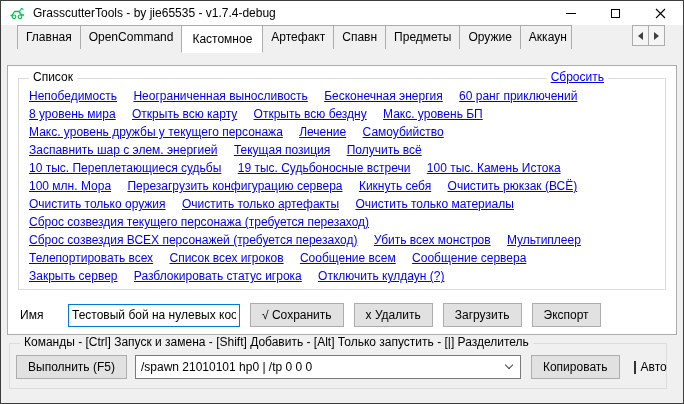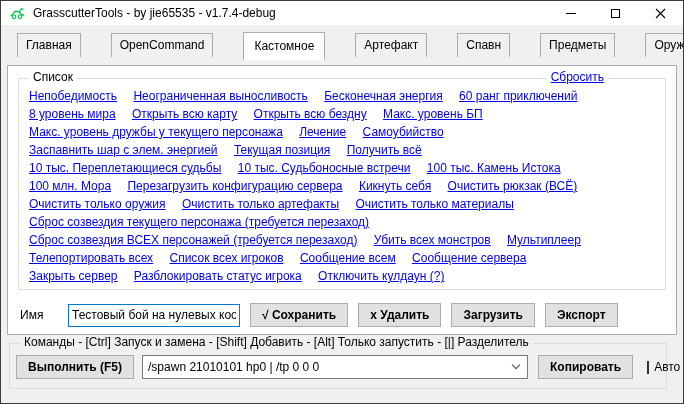--- a/index.html
+++ b/index.html
@@ -12,21 +12,21 @@
   }
   
   .titlebar { height:24px; background:var(--titlebar_bg,#fff); display:flex; align-items:center; padding-left:8px; }
   .app-icon { width:18px; height:16px; margin-right:6px; display:flex; align-items:center; }
   .title-text { font-size:12px; color:#000; white-space:nowrap; }
   .win-controls { margin-left:auto; display:flex; height:30px; }
   .win-btn { width:45px; height:30px; display:flex; align-items:center; justify-content:center; cursor:default; }
   .glyph-min { width:10px; height:1px; background:#000; }
   .glyph-max { width:9px; height:9px; border:1px solid #000; background:transparent; }
   
-  .tabstrip { display:flex; align-items:center; height:40px; padding:0 18px 0 16px; white-space:nowrap;gap:31px; }
+  .tabstrip { display:flex; align-items:flex-start; height:40px; padding:0 18px 0 16px; white-space:nowrap; }
   .tab {
     height:24px; line-height:22px; padding:0 8px; background:#f0f0f0;
     border:1px solid #acacac; border-bottom:none; margin-right:-1px; cursor:default;
     overflow:hidden; flex:0 0 auto;
   }
   .tab.active {
     height:28px; line-height:26px; padding:0 10px; background:#fff;
     position:relative; z-index:5; margin-bottom:-1px; border-bottom:1px solid #fff;
   }
   .tab-account { max-width:52px; }
@@ -47,21 +47,21 @@
   
   .name-row { display:flex; align-items:center; margin:13px 10px 0 12px; }
   .name-label { width:48px; }
   .name-input {
     width:172px; height:23px; border:1px solid var(--focus,#0078d7); padding:2px 3px;
     font-family:"Liberation Sans","DejaVu Sans",sans-serif; font-size:12px; outline:none; background:#fff;
   }
   .btn {
     height:24px; display:inline-flex; align-items:center; justify-content:center;
     background:#e1e1e1; border:1px solid #adadad; padding:0 11px; margin-left:10px;
-    font-size:12px; cursor:default; white-space:nowrap;font-weight:bold;
+    font-size:12px; cursor:default; white-space:nowrap;
   }
   
   .bottom { padding:8px 16px 0 8px; }
   .group-cmd { height:46px; background:var(--form_bg,#f0f0f0); }
   .group-cmd .legend { background:var(--form_bg,#f0f0f0); white-space:nowrap; }
   .cmd-row { display:flex; align-items:center; padding:11px 6px 0 6px; }
   .run-btn { margin-left:0; }
   .combo {
     position:relative; flex:0 0 386px; height:24px; margin-left:8px; background:#fff;
     border:1px solid #7a7a7a; display:flex; align-items:center; padding:0 22px 0 5px; cursor:default;
@@ -143,21 +143,21 @@
           <a class="link">Лечение</a>
           <a class="link">Самоубийство</a>
         </div>
         <div class="lrow">
           <a class="link">Заспавнить шар с элем. энергией</a>
           <a class="link">Текущая позиция</a>
           <a class="link">Получить всё</a>
         </div>
         <div class="lrow">
           <a class="link">10 тыс. Переплетающиеся судьбы</a>
-          <a class="link">10 тыс. Судьбоносные встречи</a>
+          <a class="link">19 тыс. Судьбоносные встречи</a>
           <a class="link">100 тыс. Камень Истока</a>
         </div>
         <div class="lrow">
           <a class="link">100 млн. Мора</a>
           <a class="link">Перезагрузить конфигурацию сервера</a>
           <a class="link">Кикнуть себя</a>
           <a class="link">Очистить рюкзак (ВСЁ)</a>
         </div>
         <div class="lrow">
           <a class="link">Очистить только оружия</a>

